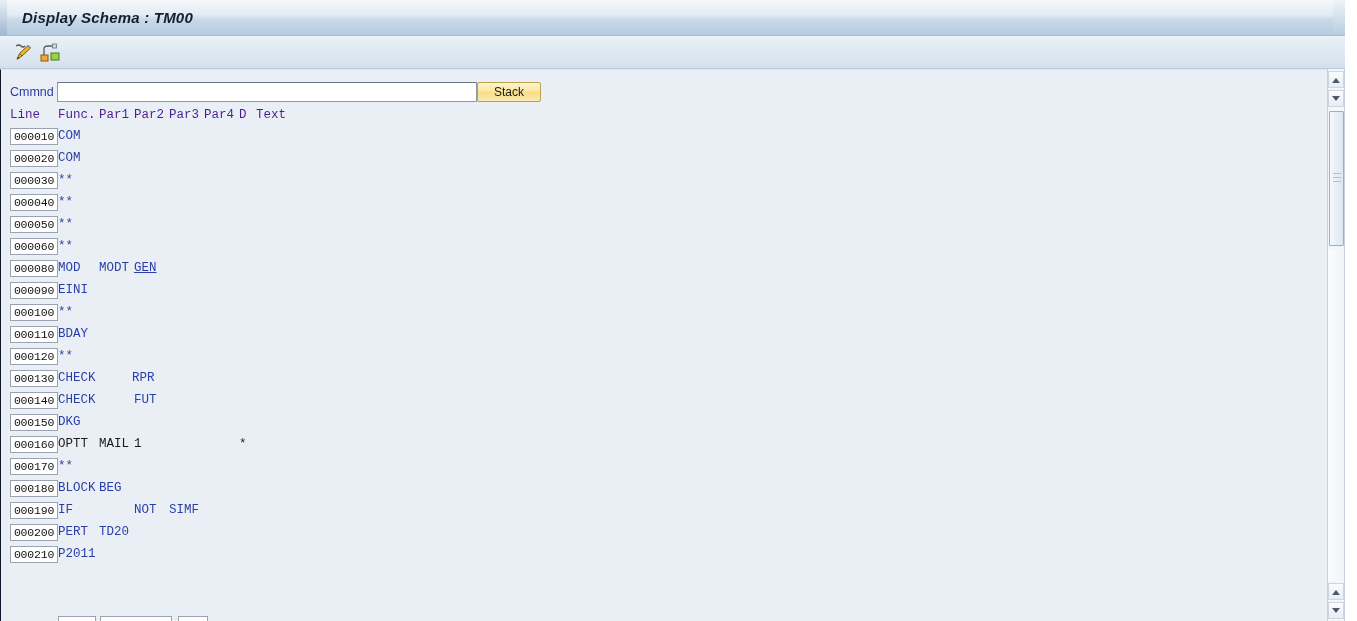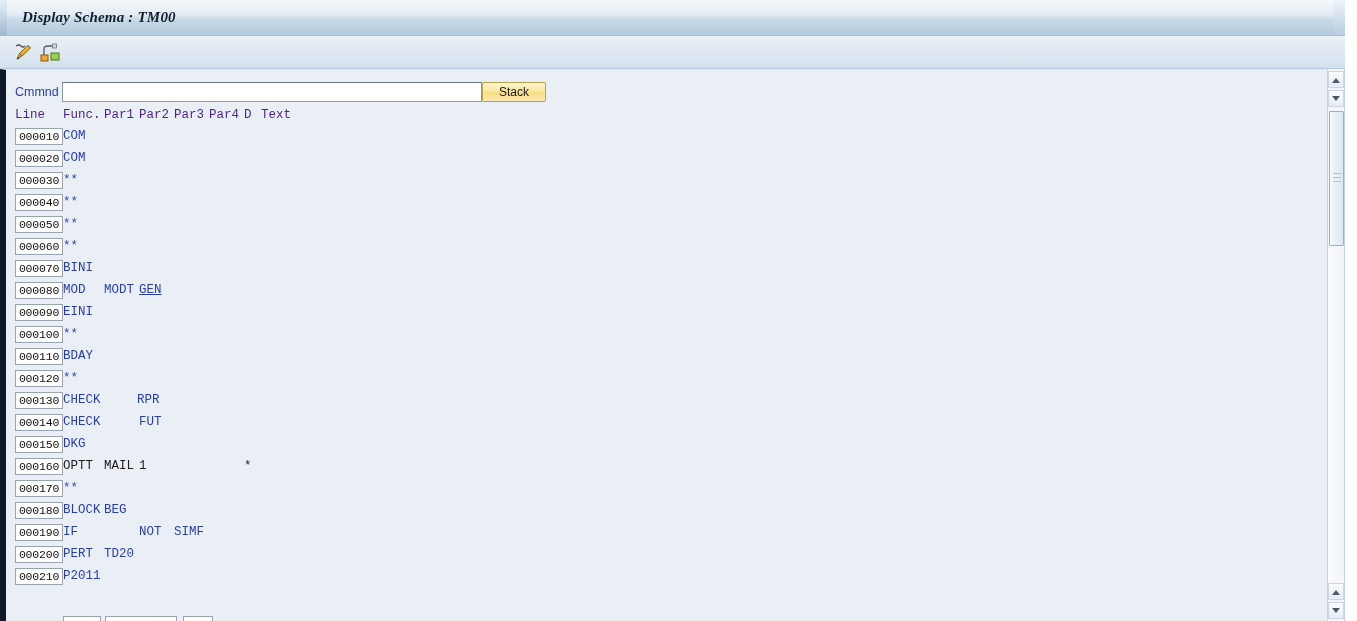--- a/index.html
+++ b/index.html
@@ -23,21 +23,21 @@
     width: 1345px; height: 36px;
     background: linear-gradient(to bottom, #f4f8fb 0%, #e3ecf4 42%, #c9d9e8 56%, #b6cbe0 100%);
     border-bottom: 1px solid #a5bdd4;
   }
   .titlebar .edge-left {
     position: absolute; left: 0; top: 0; width: 7px; height: 100%;
     background: linear-gradient(to bottom, #e8f0f7, #9fb8d0);
   }
   .title-text {
     position: absolute; left: 22px; top: 9px;
-    font-family: Liberation Serif, serif;
+    font-family: Liberation Sans, sans-serif;
     font-size: 15px; font-weight: bold; font-style: italic;
     color: #12202e; letter-spacing: 0.2px; white-space: nowrap;
   }
   .titlebar .edge-right {
     position: absolute; right: 0; top: 0; width: 12px; height: 100%;
     background: linear-gradient(to bottom, #eef4f9, #b9cde0);
   }
 
   
   .toolbar {
@@ -61,21 +61,21 @@
     color: #f2c291;
     white-space: nowrap;
     pointer-events: none;
   }
 
   
   .content {
     position: absolute; left: 0; top: 69px;
     width: 1327px; height: 552px;
     background: #eaeff6;
-    border-left: 6px solid #0f172a;
+    border-left: 1px solid #0f172a;
     border-top: 1px solid #dfe6ee;
     overflow: hidden;
   }
 
   
   .cmdrow {
     position: absolute; left: 0; top: 12px;
     width: 100%; height: 22px;
   }
   .cmd-label {
@@ -274,24 +274,20 @@
           </div>
           <div class="row">
             <div class="lineno">000050</div>
             <div class="cell" style="left: 57px;">**</div>
           </div>
           <div class="row">
             <div class="lineno">000060</div>
             <div class="cell" style="left: 57px;">**</div>
           </div>
           <div class="row">
-            <div class="lineno">000070</div>
-            <div class="cell" style="left: 57px;">BINI</div>
-          </div>
-          <div class="row">
             <div class="lineno">000080</div>
             <div class="cell" style="left: 57px;">MOD</div>
             <div class="cell" style="left: 98px;">MODT</div>
             <div class="cell" style="left: 133px; text-decoration: underline;">GEN</div>
           </div>
           <div class="row">
             <div class="lineno">000090</div>
             <div class="cell" style="left: 57px;">EINI</div>
           </div>
           <div class="row">

